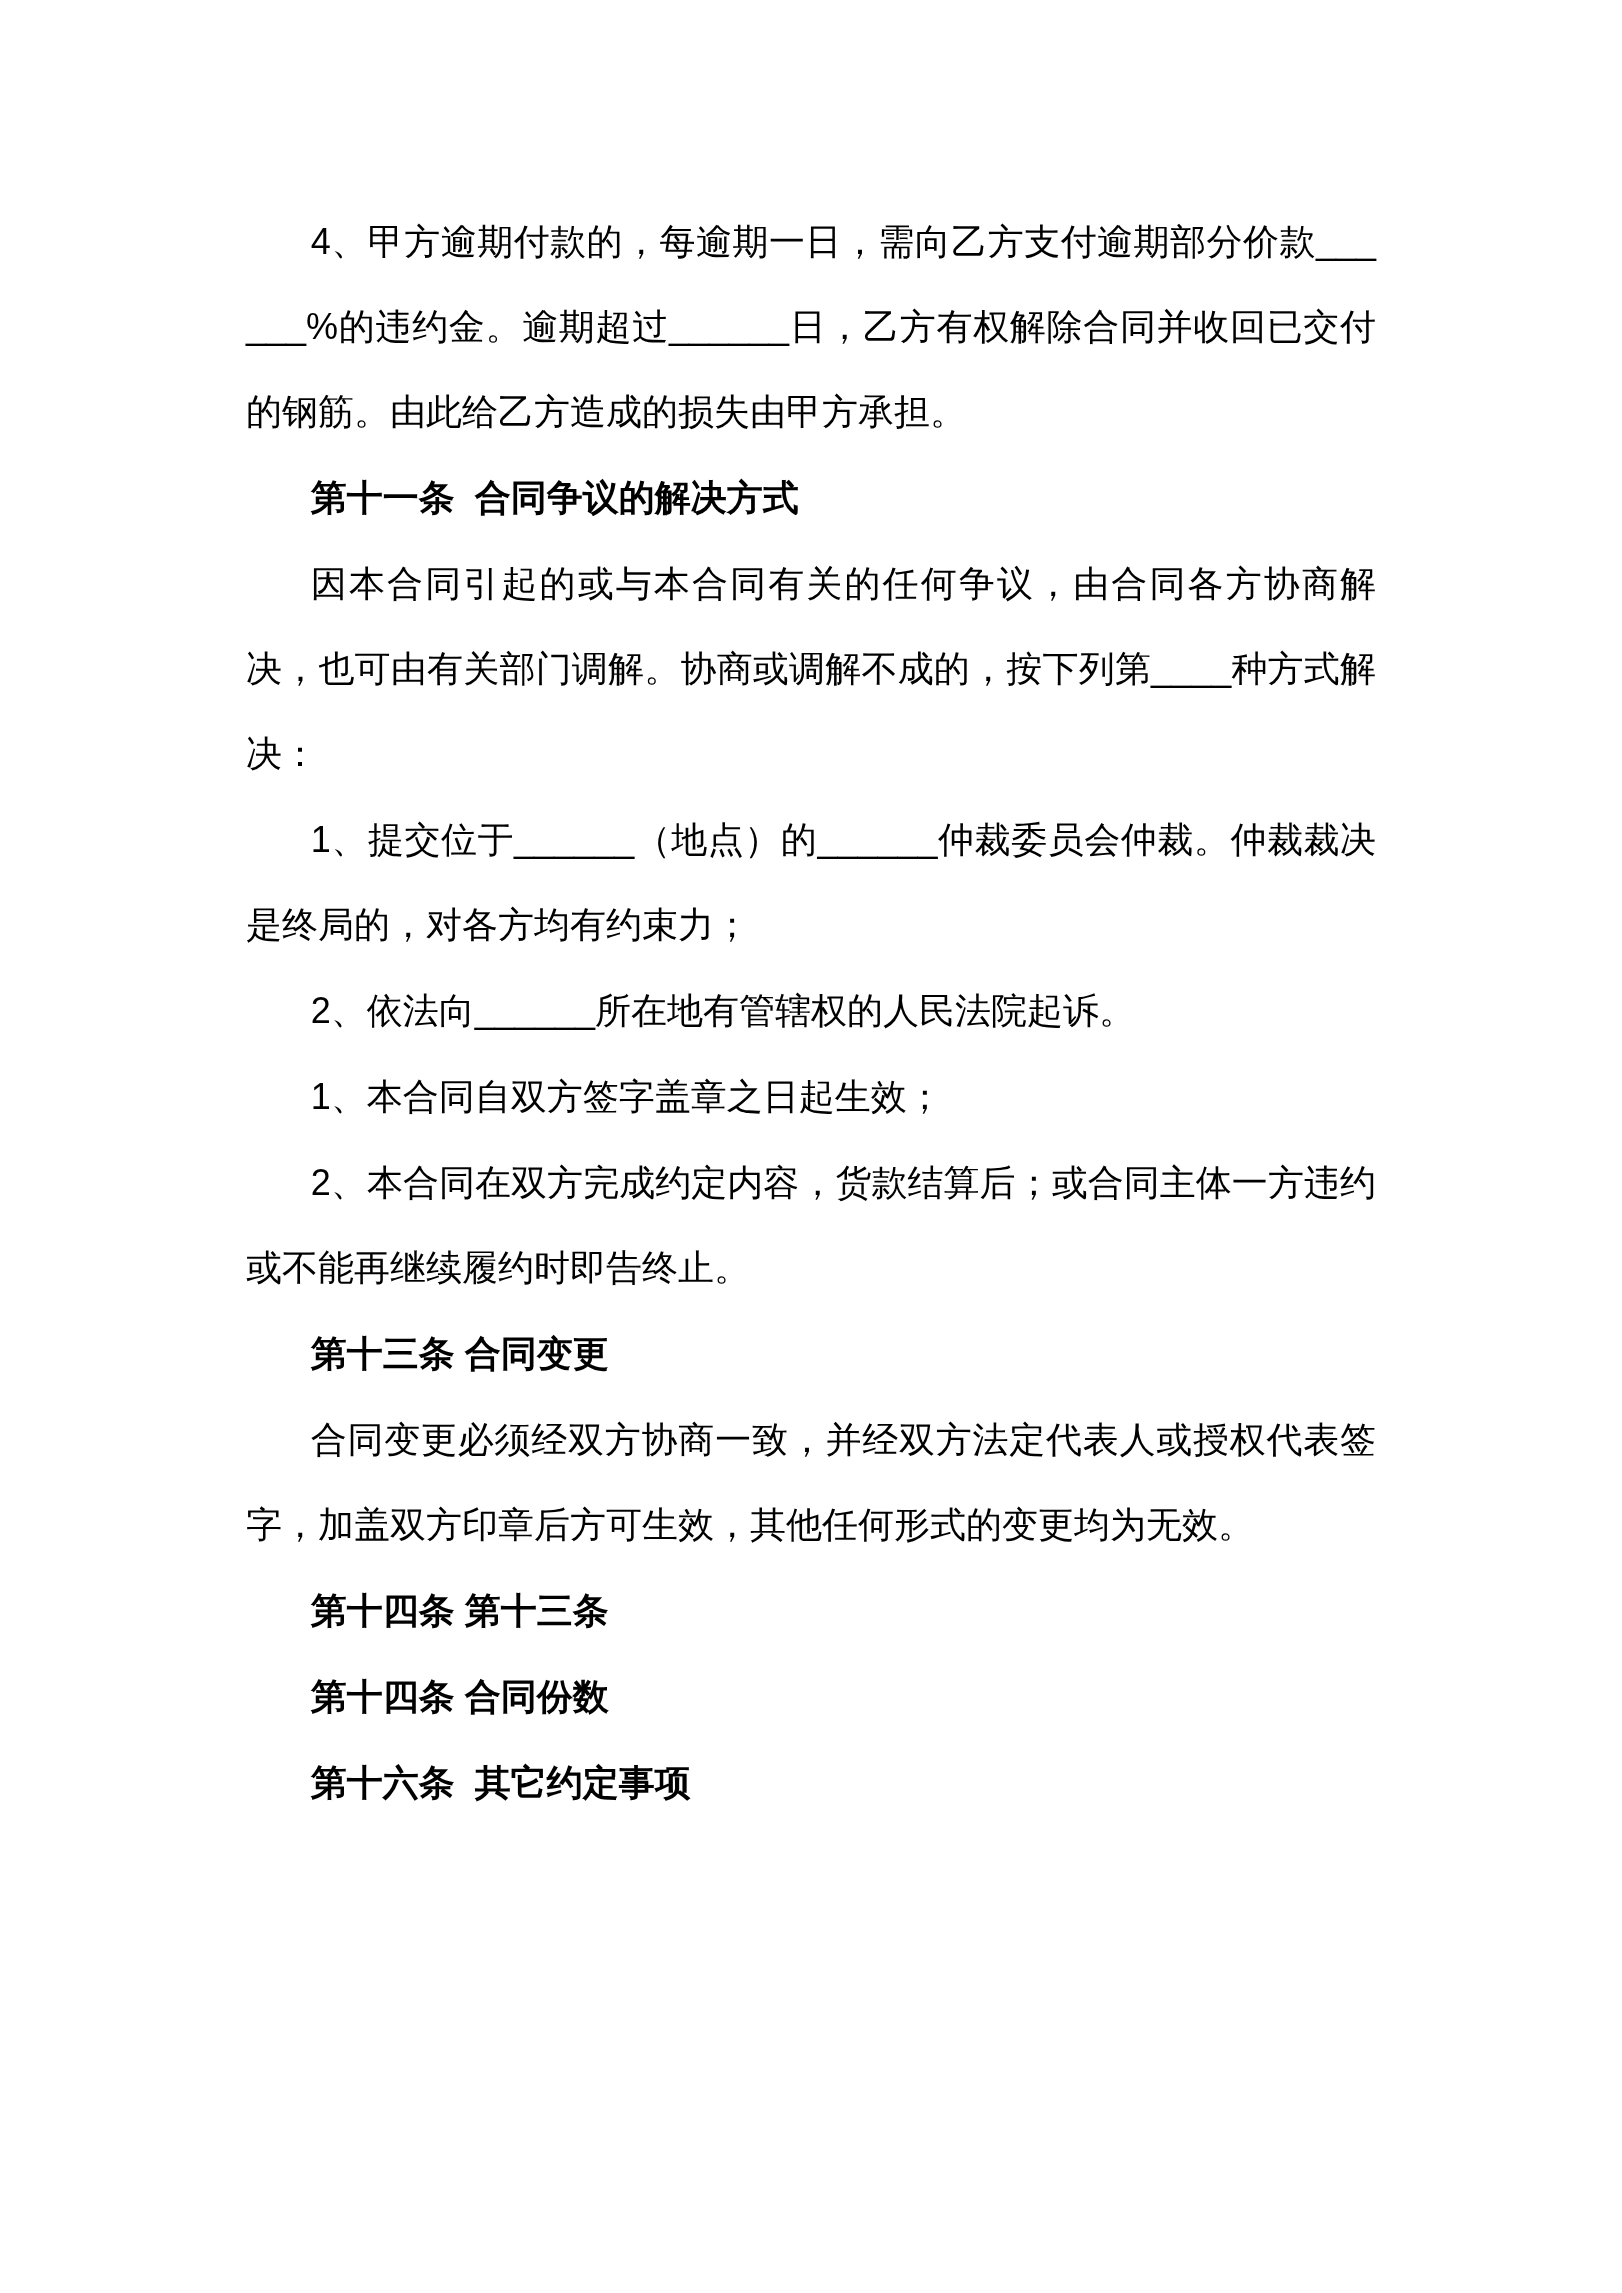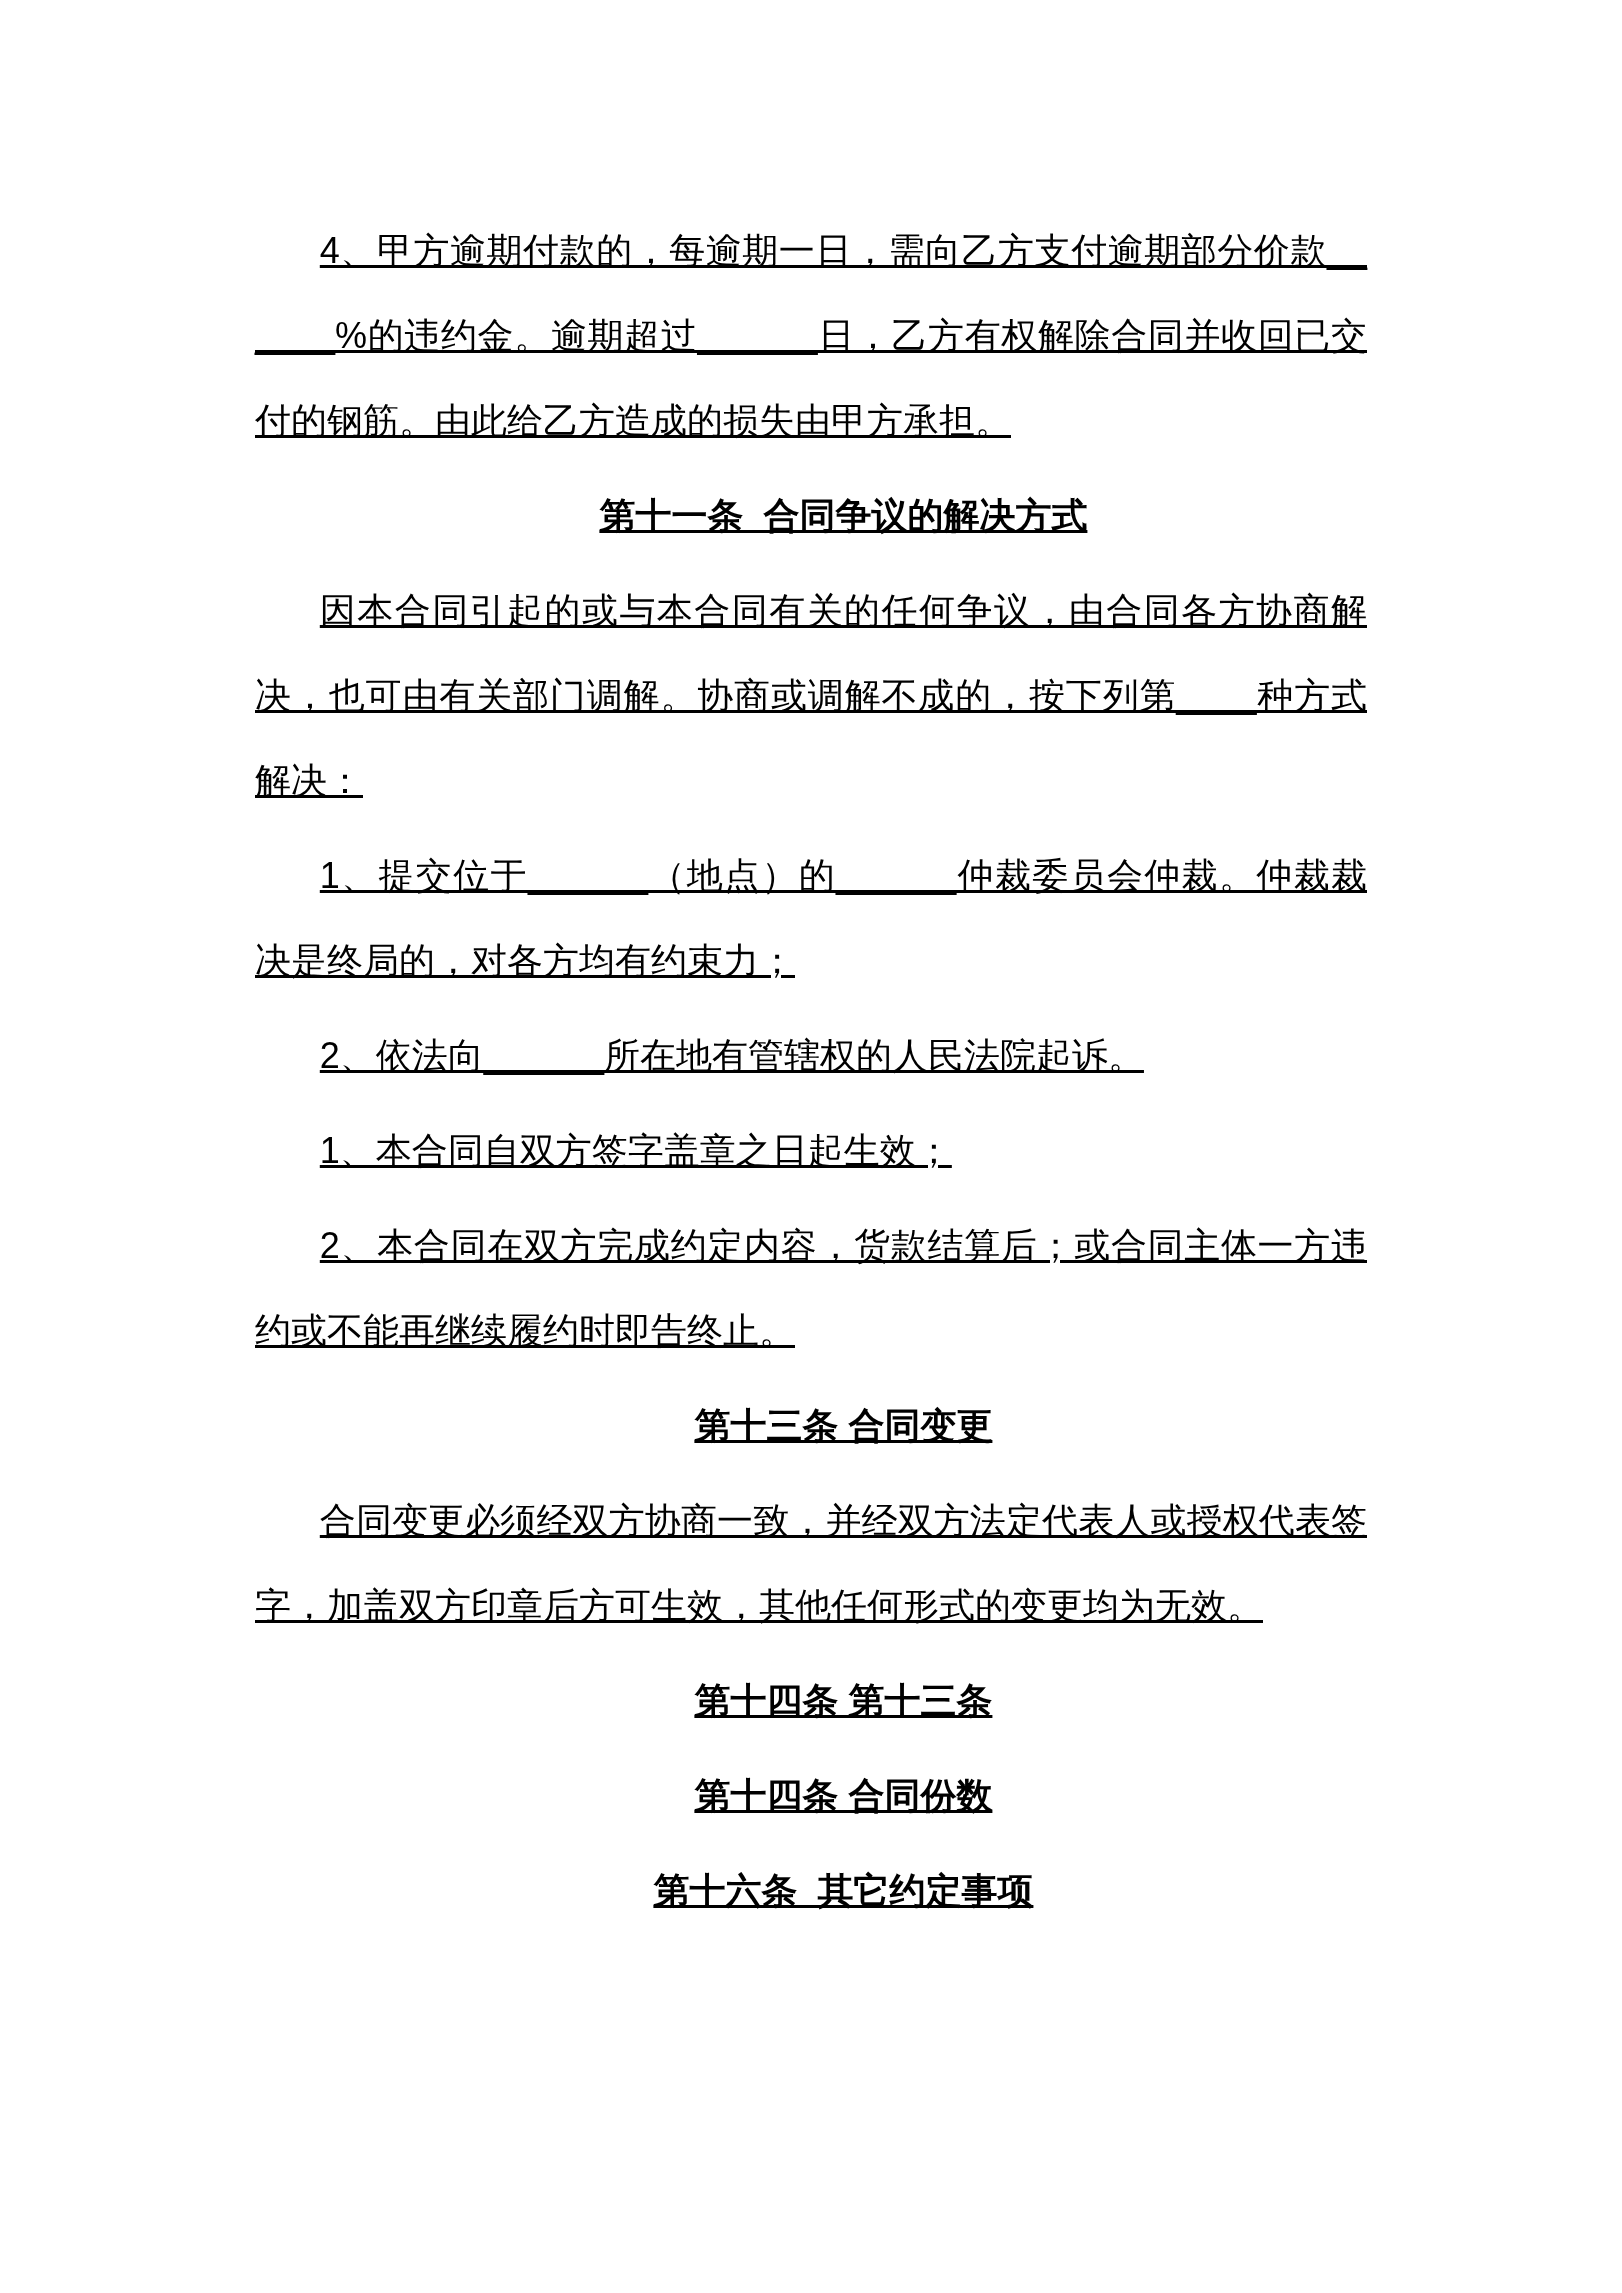--- a/index.html
+++ b/index.html
@@ -20,29 +20,28 @@
     position: absolute;
     left: 245px;
     top: 198px;
     width: 1132px;
     font-size: 36px;
     line-height: 85px;
     text-align: justify;
     letter-spacing: 0;
   }
   .content p {
-    margin: 10px;
+    margin: 1px;
     padding: 0;
     text-indent: 1.8em;
     word-break: break-all;
-    text-decoration: underline;
   }
   .content p.heading {
     font-weight: 700;
-    text-align: center;
+    text-align: left;
     white-space: pre-wrap;
   }
 </style>
 </head>
 <body>
 
 <div class="page">
   <div class="content" id="contract-body">
       <p>4、甲方逾期付款的，每逾期一日，需向乙方支付逾期部分价款______%的违约金。逾期超过______日，乙方有权解除合同并收回已交付的钢筋。由此给乙方造成的损失由甲方承担。</p>
       <p class="heading">第十一条  合同争议的解决方式</p>

